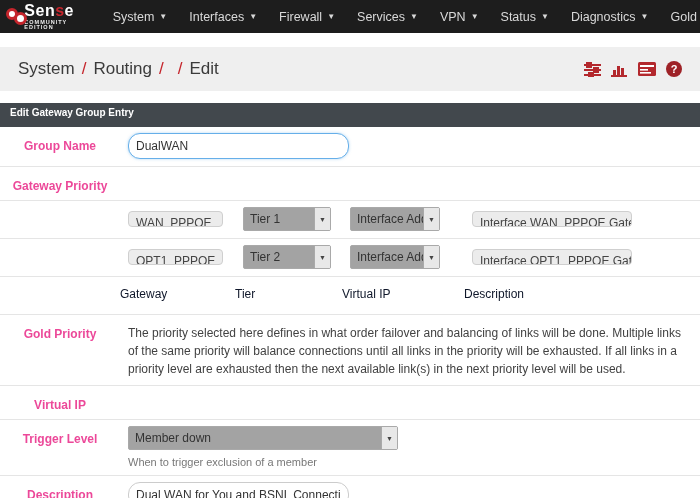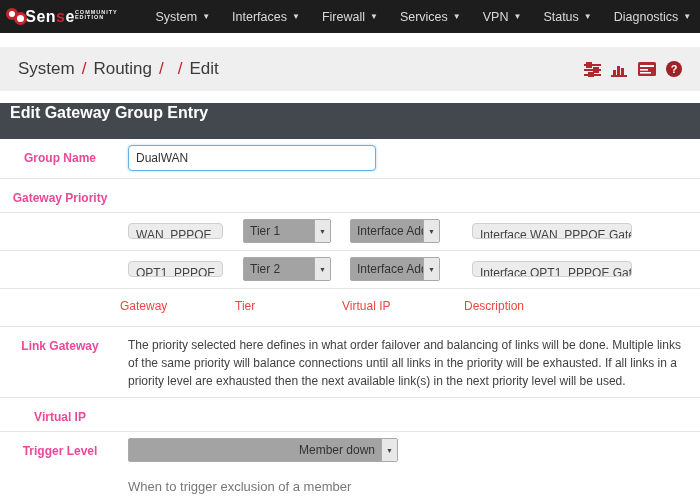--- a/index.html
+++ b/index.html
@@ -14,21 +14,21 @@
   
   .navbar {
     height:33px; background:#1d1d1d; display:flex; align-items:center;
     padding:0 10px 0 6px;
   }
   .logo { display:flex; align-items:center; margin-right:22px; cursor:pointer; }
   .logo-mark { position:relative; width:22px; height:18px; margin-right:2px; }
   .logo-mark .ring { position:absolute; border:3px solid #c5252c; border-radius:50%; background:#fff; }
   .logo-mark .r1 { width:12px; height:12px; left:0; top:0; }
   .logo-mark .r2 { width:13px; height:13px; left:8px; top:4px; }
-  .logo-text-wrap { display:flex; line-height:1; }
+  .logo-text-wrap { display:flex; flex-direction:column; line-height:1; }
   .logo-brand { font-size:16px; font-weight:bold; color:#fff; letter-spacing:0.5px; }
   .logo-brand .red { color:#c5252c; }
   .logo-sub { font-size:5.5px; font-weight:bold; color:#eee; letter-spacing:1px; margin-top:1px; }
   .nav-items { display:flex; align-items:center; flex:1; }
   .nav-item {
     color:#d9d9d9; font-size:12.5px; padding:8px 11px; cursor:pointer;
     display:flex; align-items:center; white-space:nowrap;
   }
   .caret { font-size:8px; margin-left:5px; color:#d9d9d9; }
 
@@ -38,38 +38,38 @@
     display:flex; align-items:center; padding:0 18px;
   }
   .crumb { font-size:17px; color:#3b3b3b; display:flex; align-items:center; }
   .crumb .sep { color:#c5252c; margin:0 7px; }
   .crumb-icons { margin-left:auto; display:flex; align-items:center; gap:10px; }
   .crumb-icons svg { display:block; cursor:pointer; }
 
   
   .panel { margin-top:12px; }
   .panel-header {
-    background:#42484d; color:#fff; font-weight:bold; font-size:16px;
-    padding:3px 10px; height:36px; line-height:14px;
+    background:#42484d; color:#fff; font-weight:bold; font-size:10px;
+    padding:3px 10px; height:24px; line-height:14px;
   }
   .form-row {
     display:flex; border-top:1px solid #e5e5e5; padding:6px 0 7px 0;
     background:#fff;
   }
   .form-row.first { border-top:none; }
   .row-label {
     width:120px; flex:0 0 120px; text-align:center; font-weight:bold;
     color:#ec4899; padding-top:6px; padding-right:0;
   }
   .row-content { padding-left:8px; flex:1; }
 
   input.text {
     font-family:"Liberation Sans", sans-serif; font-size:12px; color:#333;
-    border:1px solid #cccccc; border-radius:4px; height:26px;
-    padding:0 7px; width:248px; background:#fff;
+    border:1px solid #cccccc; border-radius:12px; height:26px;
+    padding:0 7px; width:221px; background:#fff;
   }
   input.text.focused { border:1px solid #66afe9; outline:none; box-shadow:0 0 3px rgba(102,175,233,.5); }
 
   .ro-box {
     background:#ececec; border:1px solid #cfcfcf; border-radius:4px;
     height:16px; line-height:22px; padding:0 7px; color:#444;
     white-space:nowrap; overflow:hidden;
   }
 
   .sel {
@@ -85,24 +85,24 @@
     display:flex; align-items:center; justify-content:center;
     font-size:7px; color:#444;
   }
 
   
   .gw-row { display:flex; align-items:center; }
   .gw-c1 { width:95px;  flex:0 0 95px;  margin-right:20px; }
   .gw-c2 { width:88px;  flex:0 0 88px;  margin-right:19px; }
   .gw-c3 { width:90px;  flex:0 0 90px;  margin-right:32px; }
   .gw-c4 { width:160px; flex:0 0 160px; }
-  .col-heads { display:flex; color:#ef4444; font-size:12px; padding:4px 0 6px 0; }
+  .col-heads { display:flex; color:#0f172a; font-size:12px; padding:4px 0 6px 0; }
 
   .para { color:#424242; line-height:1.5; max-width:565px; padding-top:3px; }
-  .help { color:#787878; font-size:13px; margin-top:17px; }
+  .help { color:#787878; font-size:11px; margin-top:6px; }
 </style>
 </head>
 <body>
 
 <div class="navbar">
   <div class="logo">
     <div class="logo-mark">
       <div class="ring r1"></div>
         <div class="ring r2"></div>
     </div>
@@ -240,34 +240,34 @@
     <div class="row-label"></div>
     <div class="row-content col-heads">
       <div class="gw-c1">Gateway</div>
       <div class="gw-c2">Tier</div>
       <div class="gw-c3">Virtual IP</div>
       <div class="gw-c4">Description</div>
     </div>
   </div>
 
   <div class="form-row">
-    <div class="row-label">Link Gateway</div>
+    <div class="row-label">Gold Priority</div>
     <div class="row-content">
       <div class="para">The priority selected here defines in what order failover and balancing of links will be done. Multiple links of the same priority will balance connections until all links in the priority will be exhausted. If all links in a priority level are exhausted then the next available link(s) in the next priority level will be used.</div>
     </div>
   </div>
 
   <div class="form-row">
     <div class="row-label">Virtual IP</div>
   </div>
 
   <div class="form-row">
     <div class="row-label">Trigger Level</div>
     <div class="row-content">
-      <div class="sel" style="width:270px;text-align:right;">
+      <div class="sel" style="width:270px;">
         <span class="sel-text">Member down</span>
         <span class="sel-btn">▼</span>
       </div>
       <div class="help">When to trigger exclusion of a member</div>
     </div>
   </div>
 
   <div class="form-row">
     <div class="row-label">Description</div>
     <div class="row-content">

